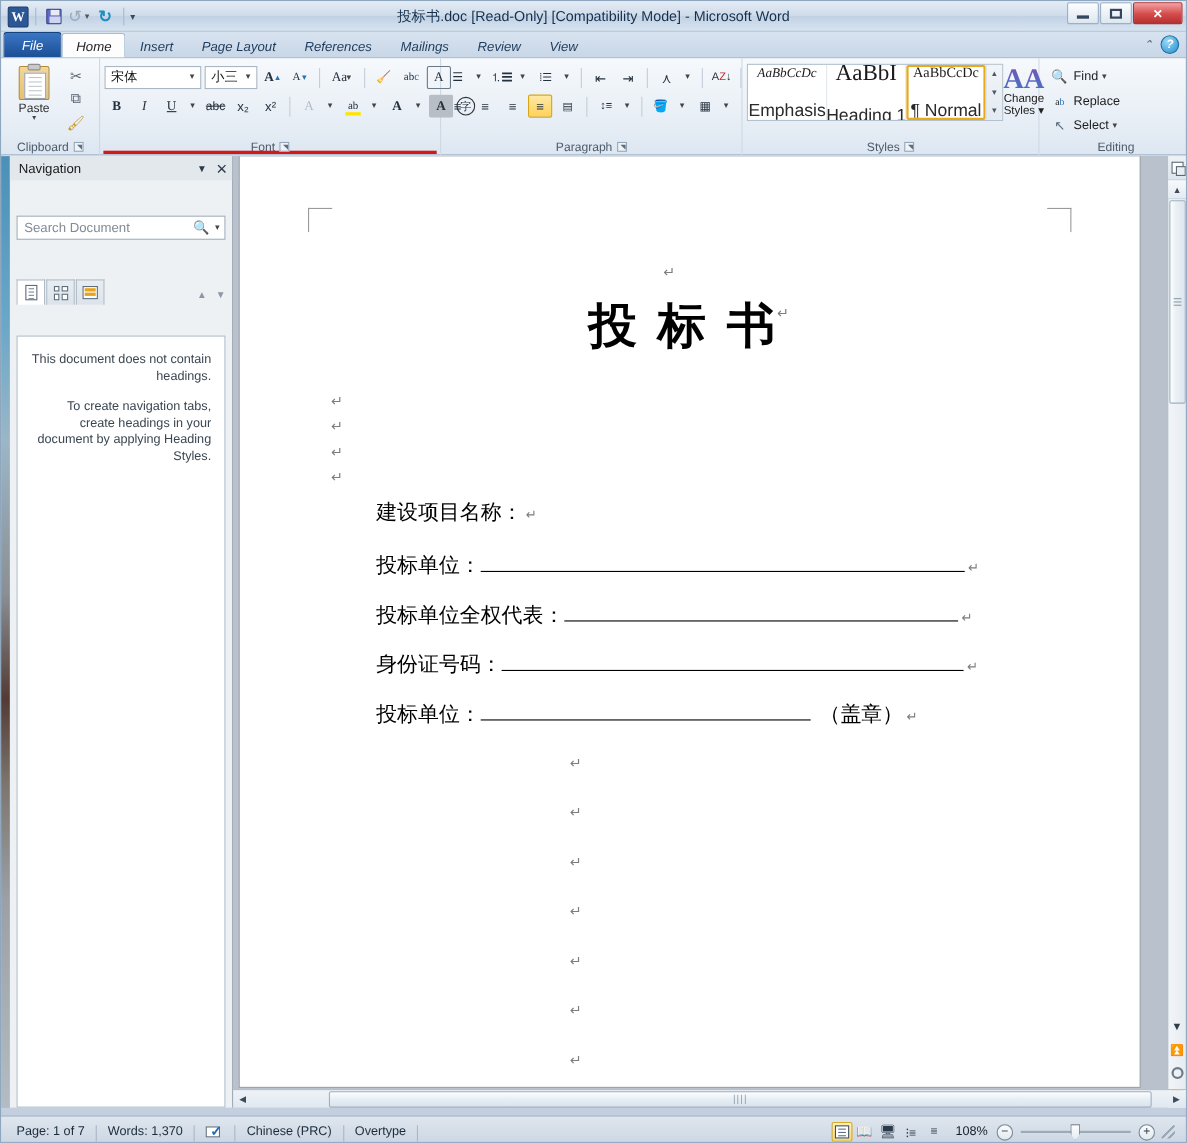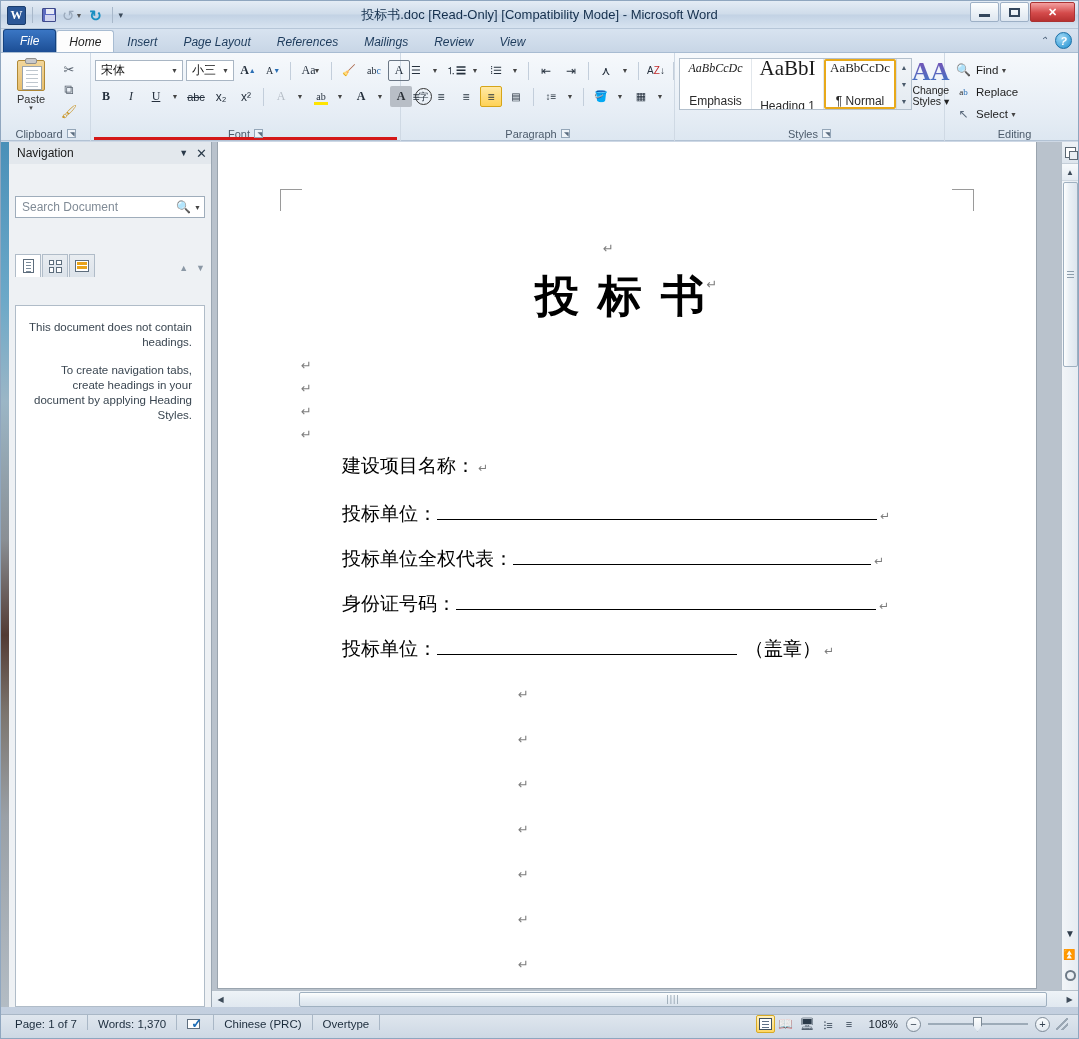--- a/index.html
+++ b/index.html
@@ -252,21 +252,21 @@
     overflow: hidden;
   }
   .sitem.selected {
     border: 2px solid #e8a91a; border-radius: 2px;
     box-shadow: inset 0 0 0 1px #fff;
   }
   .spreview { font-size: 14px; color: #1b1b1b; white-space: nowrap; }
   .spreview.em { font-style: italic; font-family: "Liberation Serif", serif; font-size: 12px; }
   .spreview.h1 { font-family: "Liberation Serif", serif; font-weight: normal; font-size: 21px; }
   .spreview.nm { font-family: "Liberation Serif", serif; font-size: 13px; }
-  .sname { font-size: 12px; color: #2a2a2a; margin-top: 18px; white-space: nowrap; }
+  .sname { font-size: 16px; color: #2a2a2a; margin-top: 18px; white-space: nowrap; }
   .sscroll {
     width: 15px; display: flex; flex-direction: column; justify-content: space-between;
     border-left: 1px solid #d3dae1; background: linear-gradient(180deg,#f2f5f8,#e3eaf1);
   }
   .sscroll div {
     height: 16px; display: flex; align-items: center; justify-content: center;
     font-size: 7px; color: #4a5a6b;
   }
   .changestyles {
     width: 58px; display: flex; flex-direction: column; align-items: center;
@@ -435,21 +435,21 @@
     display: flex; align-items: center; justify-content: center;
     color: #8d9dab; font-size: 9px; letter-spacing: 1px;
   }
 
   
   .statusbar {
     position: absolute; left: 0; right: 0; bottom: 0;
     height: 24px;
     background: linear-gradient(180deg,#dfe6ee,#cdd8e4);
     border-top: 1px solid #a9b7c6;
-    display: flex; align-items: flex-start;
+    display: flex; align-items: flex-end;
     font-size: 11.5px; color: #1b2b3b;
     padding: 0 4px;
   }
   .sitem2 { padding: 0 10px; height: 18px; display: flex; align-items: center; gap: 5px; }
   .ssep { width: 1px; height: 15px; background: #a9b7c6; }
   .spell {
     width: 16px; height: 14px; position: relative;
   }
   .spell .bk { position: absolute; left: 0; top: 2px; width: 13px; height: 10px; background: #fff; border: 1px solid #5f6f7f; }
   .spell .ck { position: absolute; left: 4px; top: -1px; color: #1f6fb8; font-size: 13px; font-weight: bold; }

